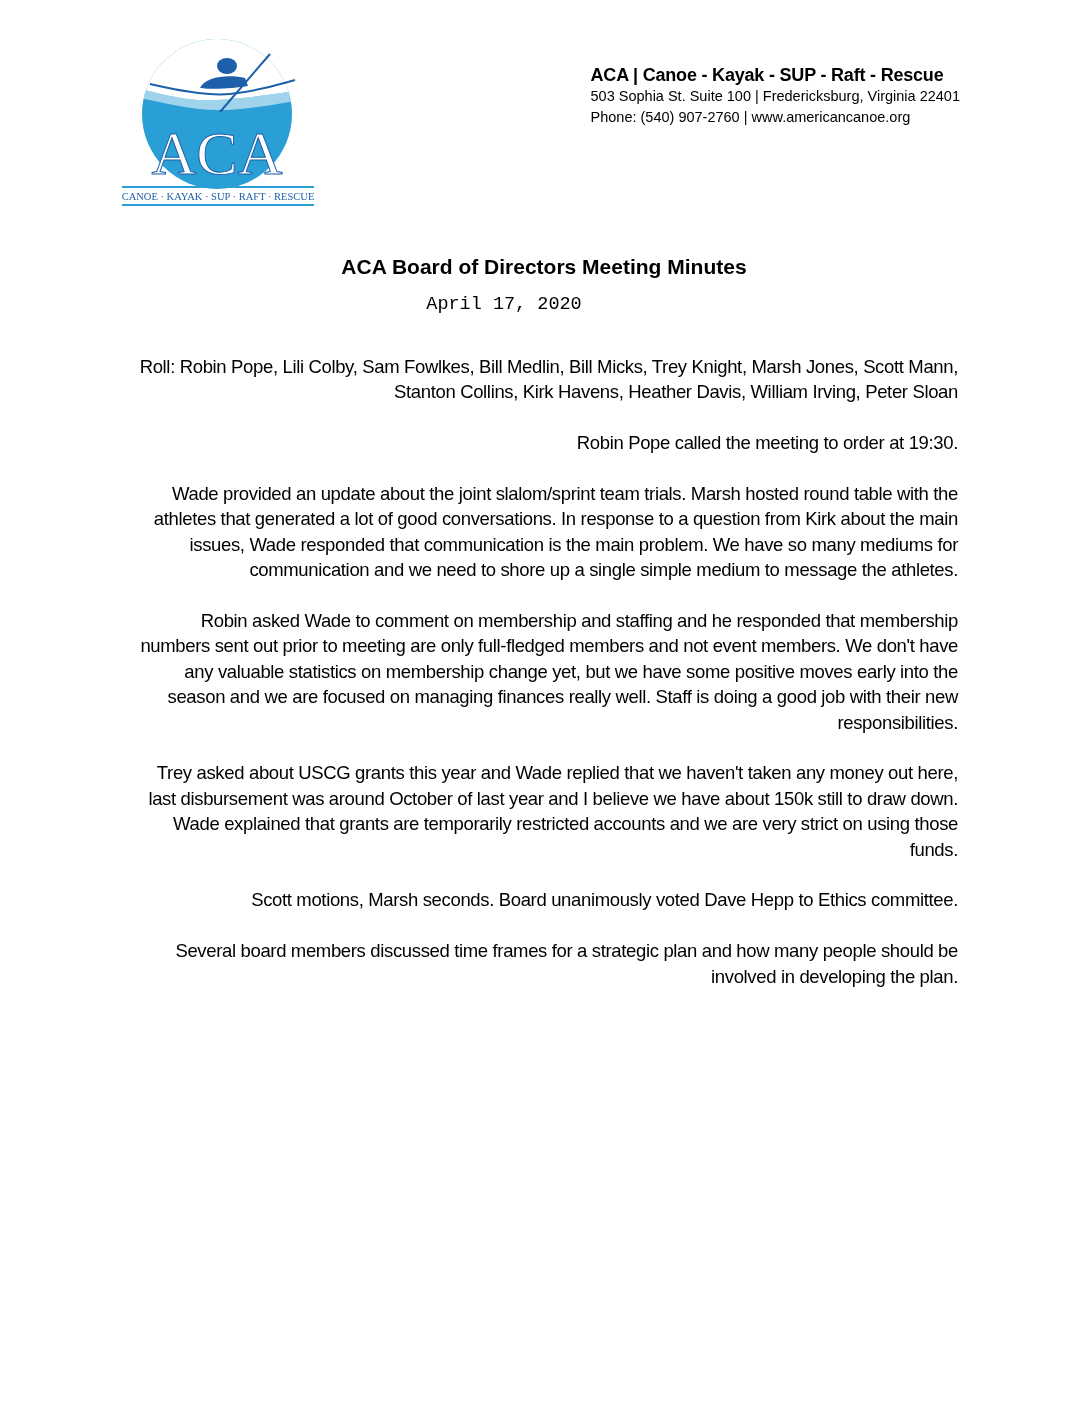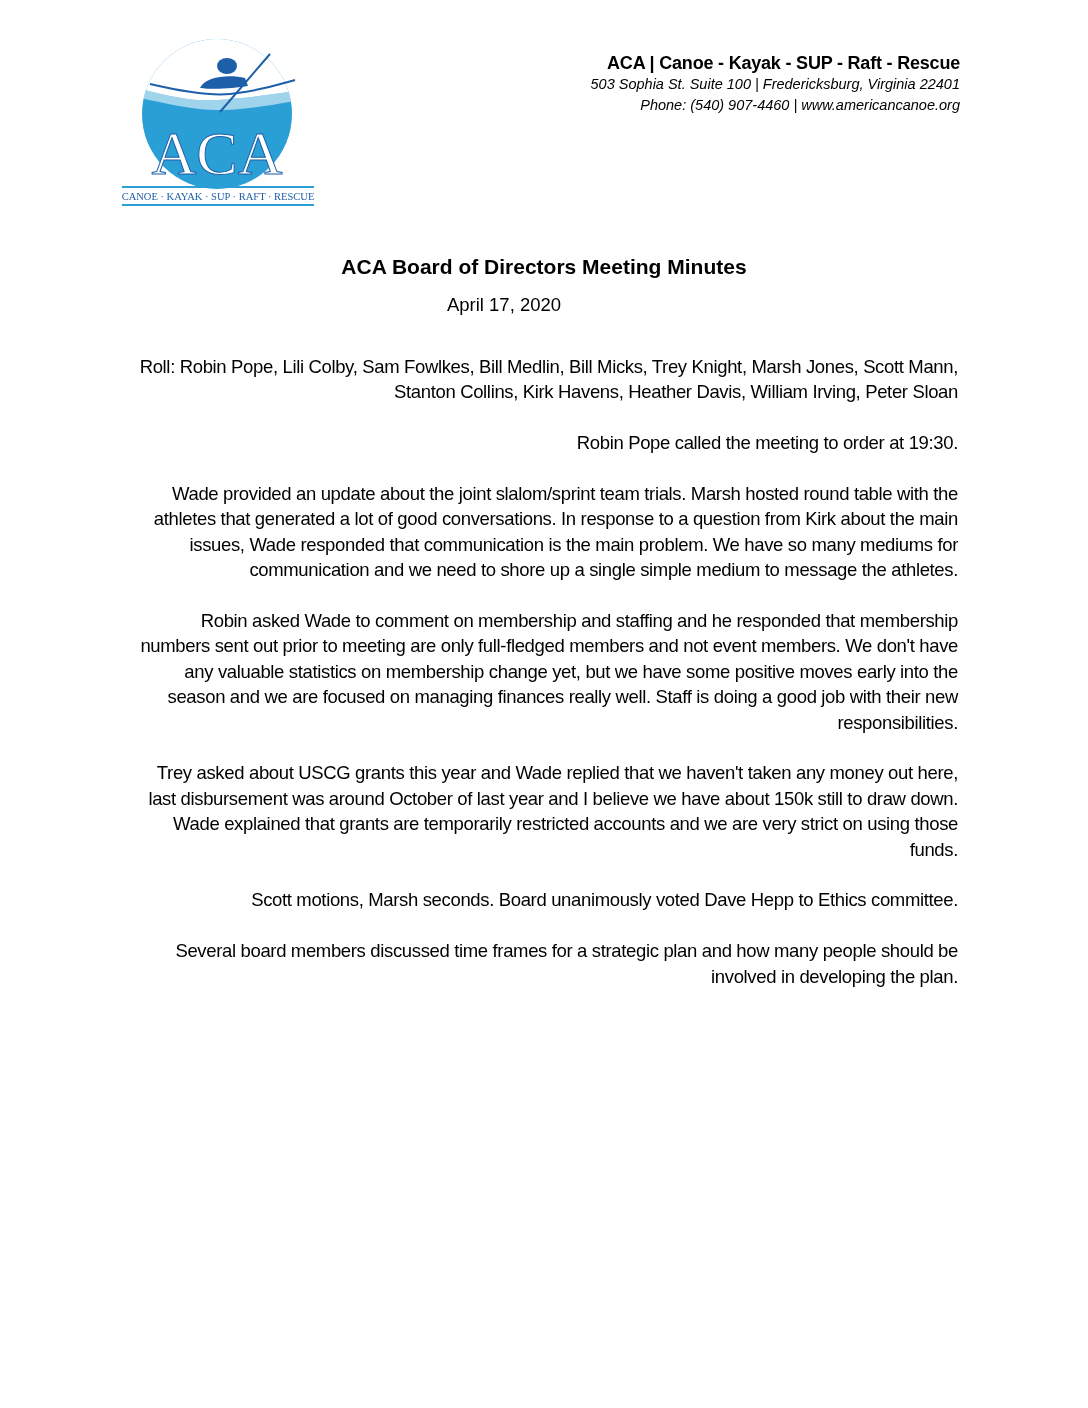--- a/index.html
+++ b/index.html
@@ -1,24 +1,24 @@
 <!DOCTYPE html>
 <html><head>
 <meta charset="utf-8">
 <style>
   html, body { margin: 0; padding: 0; background: #ffffff; }
   body { width: 1088px; height: 1408px; position: relative; overflow: hidden;
          font-family: "Liberation Sans", sans-serif; color: #000; }
   .logo { position: absolute; left: 120px; top: 36px; width: 198px; height: 172px; }
-  .org { position: absolute; right: 128px; top: 52px; text-align: right; }
+  .org { position: absolute; right: 128px; top: 64px; }
   .org .name { font-weight: bold; font-size: 18px; line-height: 22px; letter-spacing: -0.2px; }
-  .org .line { font-size: 14.5px; line-height: 21px; font-style: italic; }
+  .org .line { font-size: 14.5px; line-height: 21px; }
   .title { position: absolute; left: 0; width: 1088px; top: 255px; text-align: center;
            font-weight: bold; font-size: 21px; }
-  .date { position: absolute; left: 0; width: 1008px; top: 294px; text-align: center; font-size: 18.5px; }
+  .date { position: absolute; left: 0; width: 1008px; top: 294px; text-align: center; font-size: 18.5px; font-family: Liberation Mono, monospace; }
   .body { position: absolute; left: 128px; top: 354px; width: 830px; font-size: 18.5px; line-height: 25.4px;
           letter-spacing: -0.35px; }
   .body p { margin: 0 0 25.4px 0; text-align: right; }
 </style>
 </head>
 <body>
 
 <div class="logo">
   <svg width="198" height="172" viewBox="0 0 198 172">
     <defs>
@@ -38,21 +38,21 @@
     <text x="97" y="138" text-anchor="middle" font-family="Liberation Serif, serif" font-size="62" fill="#ffffff" stroke="#1d5fa8" stroke-width="1">ACA</text>
     <rect x="2" y="150" width="192" height="2" fill="#2a9fd6"></rect>
     <text x="98" y="164" text-anchor="middle" font-family="Liberation Serif, serif" font-size="10.5" fill="#1d5fa8">CANOE · KAYAK · SUP · RAFT · RESCUE</text>
     <rect x="2" y="168" width="192" height="2" fill="#2a9fd6"></rect>
   </svg>
 </div>
 
 <div class="org">
   <div class="name">ACA | Canoe - Kayak - SUP - Raft - Rescue</div>
   <div class="line">503 Sophia St. Suite 100 | Fredericksburg, Virginia 22401</div>
-  <div class="line">Phone: (540) 907-4460 | www.americancanoe.org</div>
+  <div class="line">Phone: (540) 907-2760 | www.americancanoe.org</div>
 </div>
 
 <div class="title">ACA Board of Directors Meeting Minutes</div>
 <div class="date">April 17, 2020</div>
 
 <div class="body">
   <p>Roll: Robin Pope, Lili Colby, Sam Fowlkes, Bill Medlin, Bill Micks, Trey Knight, Marsh Jones, Scott Mann, Stanton Collins, Kirk Havens, Heather Davis, William Irving, Peter Sloan</p>
   <p>Robin Pope called the meeting to order at 19:30.</p>
   <p>Wade provided an update about the joint slalom/sprint team trials. Marsh hosted round table with the athletes that generated a lot of good conversations.  In response to a question from Kirk about the main issues, Wade responded that communication is the main problem. We have so many mediums for communication and we need to shore up a single simple medium to message the athletes.</p>
   <p>Robin asked Wade to comment on membership and staffing and he responded that membership numbers sent out prior to meeting are only full-fledged members and not event members. We don't have any valuable statistics on membership change yet, but we have some positive moves early into the season and we are focused on managing finances really well. Staff is doing a good job with their new responsibilities.</p>

